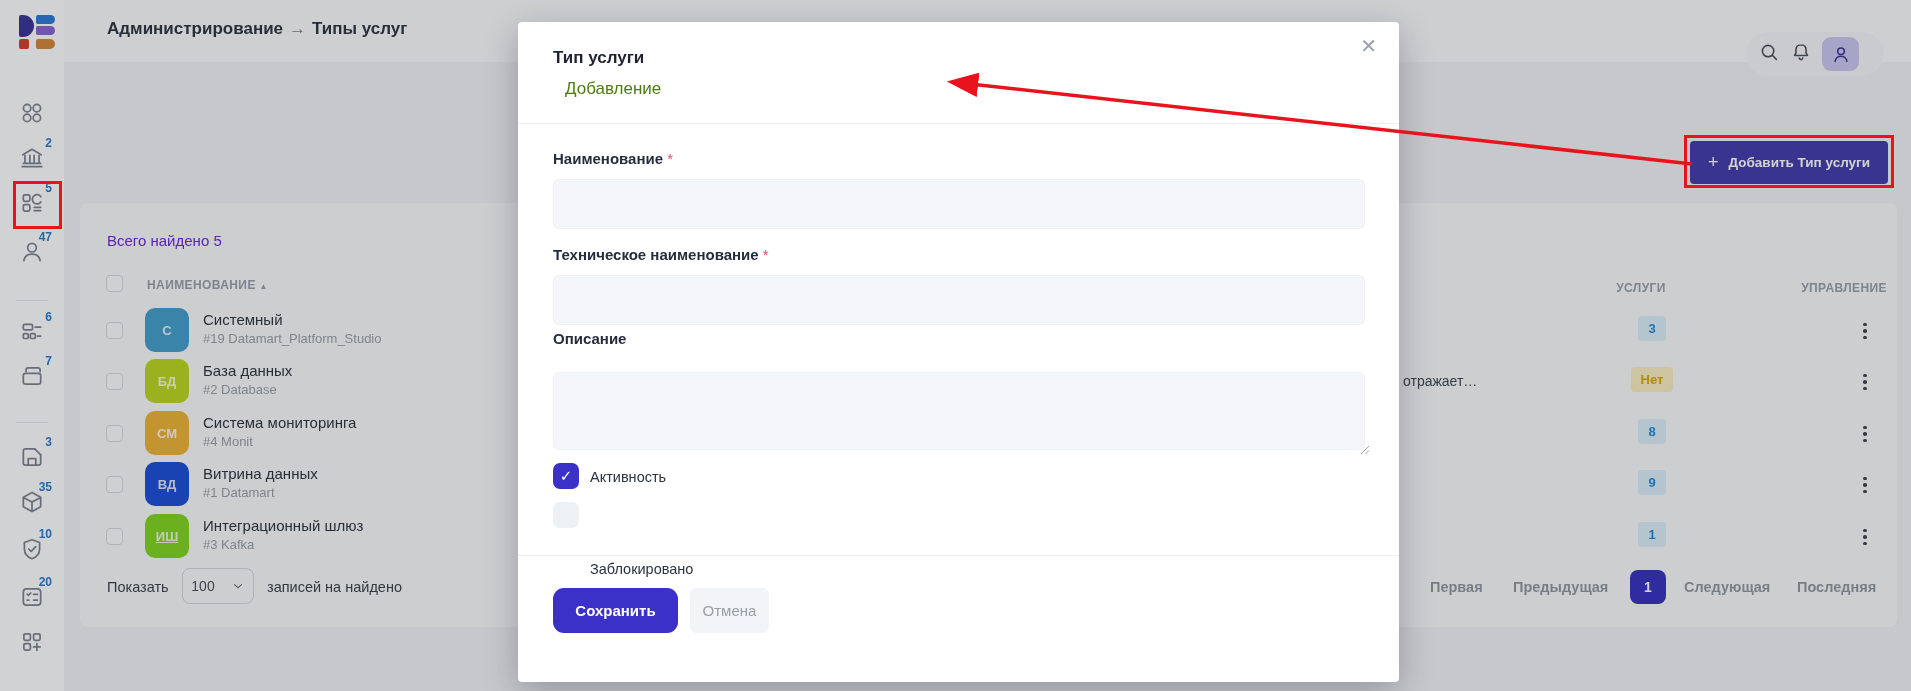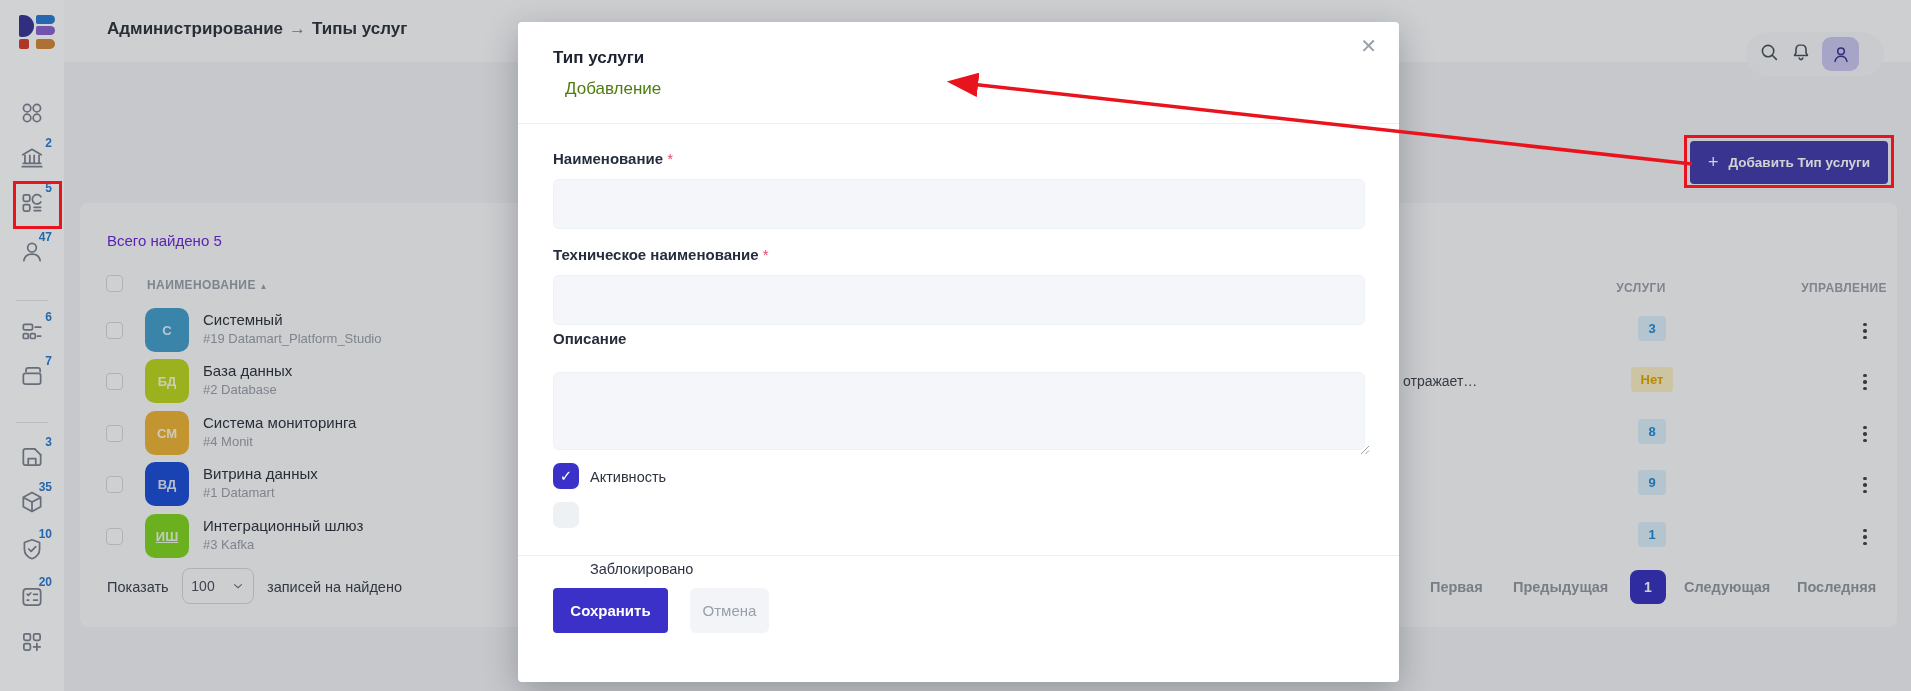--- a/index.html
+++ b/index.html
@@ -82,21 +82,21 @@
   .m-l2 { top:224px; } .m-i2 { top:253px; height:50px; }
   .m-l3 { top:308px; } .m-i3 { top:350px; height:78px; }
   .resize-grip { position:absolute; right:5px; bottom:5px; }
   .m-check { position:absolute; left:35px; width:26px; height:26px; border-radius:7px; }
   .m-check.checked { background:#3b31c8; color:#fff; display:flex; align-items:center; justify-content:center; font-size:15px; }
   .m-check.unchecked { background:#eef1f4; }
   .m-cb1 { top:441px; } .m-cb2 { top:480px; }
   .m-cb-label { position:absolute; left:72px; font-size:14.5px; color:#2b3340; }
   .m-cbl1 { top:447px; } .m-cbl2 { top:508px;margin-top:31px; }
   .m-div2 { position:absolute; left:0; top:533px; width:100%; height:1px; background:#edeff2; }
-  .btn-save { position:absolute; left:35px; top:566px; width:115px; height:45px; background:#3b31c8; color:#fff; border:none; border-radius:4px; font-size:15px; font-weight:bold; font-family:inherit; }
+  .btn-save { position:absolute; left:35px; top:566px; width:125px; height:45px; background:#3b31c8; color:#fff; border:none; border-radius:11px; font-size:15px; font-weight:bold; font-family:inherit; }
   .btn-cancel { position:absolute; left:172px; top:566px; width:79px; height:45px; background:#f2f4f7; color:#9aa0a9; border:none; border-radius:6px; font-size:15px; font-family:inherit; }
 
   
   .anno { z-index:9; }
   .anno-box { position:absolute; border:3px solid #e9131d; }
   .anno-box-sidebar { left:13px; top:181px; width:49px; height:48px; }
   .anno-box-button { left:1684px; top:135px; width:210px; height:53px; }
   .anno-arrow { position:absolute; inset:0; width:1911px; height:691px; pointer-events:none; }
 </style>
 </head>

